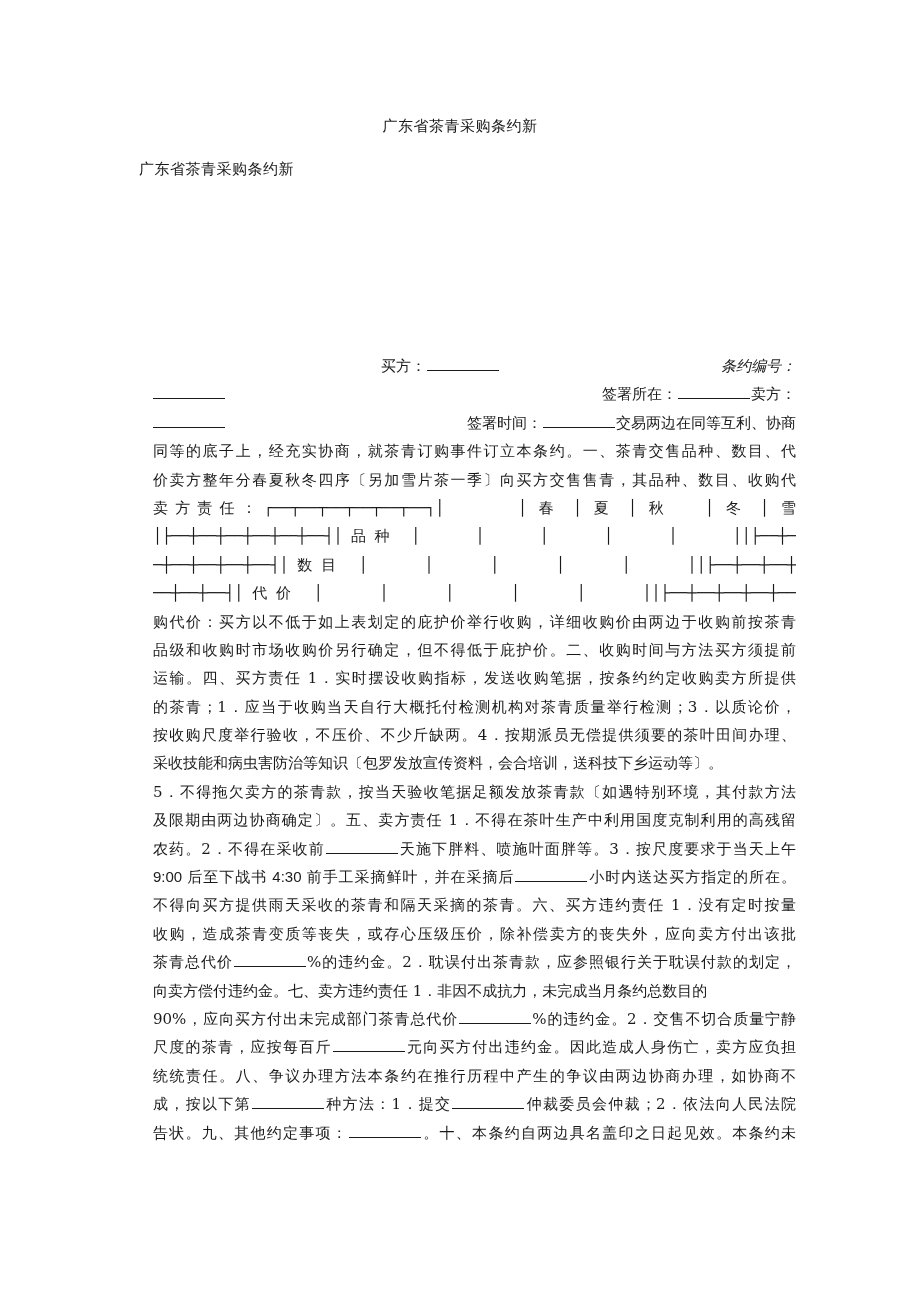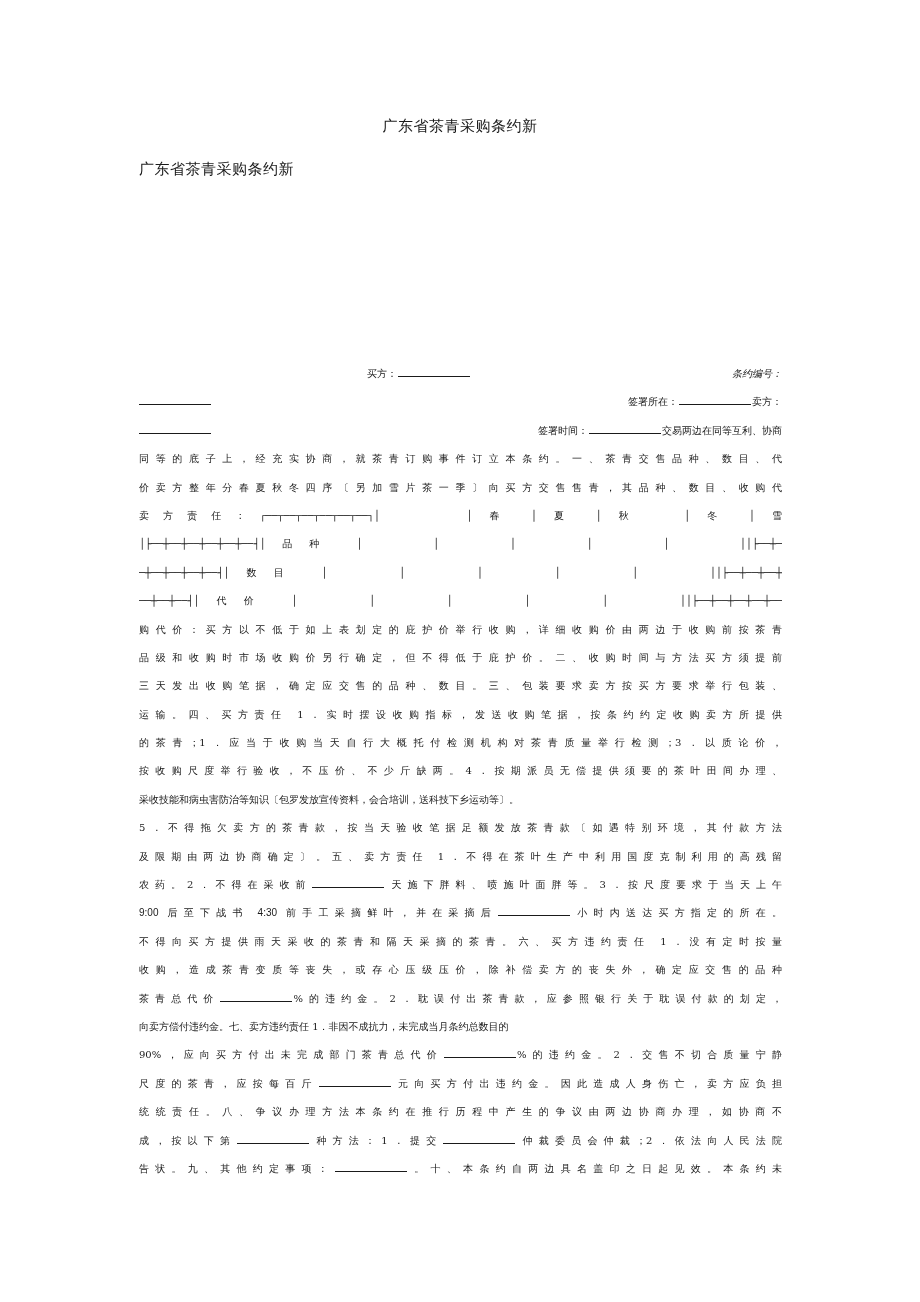--- a/index.html
+++ b/index.html
@@ -10,25 +10,24 @@
     }
     .page-title {
       position: absolute; top: 117px; left: 0; width: 920px;
       text-align: center; font-size: 15px; letter-spacing: 0.5px;
     }
     .sub-title {
       position: absolute; top: 160px; left: 139px;
       font-size: 15px; letter-spacing: 0.5px;
     }
     .body-text {
-      position: absolute; top: 352px; left: 139px; width: 643px;
-      font-size: 10px; line-height: 28.4px;
+      position: absolute; top: 352px; left: 153px; width: 643px;
+      font-size: 15px; line-height: 28.4px;
       text-align: justify; text-align-last: auto;
       word-break: break-all;
-      margin-top: 8px;
     }
     .line { display: block; white-space: nowrap; overflow: hidden; height: 28.4px; }
     .jl { text-align: justify; text-align-last: justify; }
     .blank {
       display: inline-block; width: 72px; border-bottom: 1px solid #1a1a1a;
       height: 14px; vertical-align: baseline; margin: 0 1px;
     }
     .num { font-family: "Liberation Sans", sans-serif; }
   </style>
 </head>
@@ -58,36 +57,35 @@
   </span>
 
   <span class="line jl">同等的底子上，经充实协商，就茶青订购事件订立本条约。一、茶青交售品种、数目、代</span>
   <span class="line jl">价卖方整年分春夏秋冬四序〔另加雪片茶一季〕向买方交售售青，其品种、数目、收购代</span>
   <span class="line jl">卖方责任：┌──┬──┬──┬──┬──┬──┐│　　　│ 春 │ 夏 │ 秋　 │ 冬 │ 雪</span>
   <span class="line jl">│├──┼──┼──┼──┼──┼──┤│品种 │　　│　　│　　│　　│　　││├──┼─</span>
   <span class="line jl">─┼──┼──┼──┼──┤│数目 │　　│　　│　　│　　│　　││├──┼──┼──┼</span>
   <span class="line jl">──┼──┼──┤│代价 │　　│　　│　　│　　│　　││├──┼──┼──┼──┼──</span>
   <span class="line jl">购代价：买方以不低于如上表划定的庇护价举行收购，详细收购价由两边于收购前按茶青</span>
   <span class="line jl">品级和收购时市场收购价另行确定，但不得低于庇护价。二、收购时间与方法买方须提前</span>
-  <span class="line jl">三天发出收购笔据，确定应交售的品种、数目。三、包装要求卖方按买方要求举行包装、</span>
   <span class="line jl">运输。四、买方责任 1．实时摆设收购指标，发送收购笔据，按条约约定收购卖方所提供</span>
   <span class="line jl">的茶青；1．应当于收购当天自行大概托付检测机构对茶青质量举行检测；3．以质论价，</span>
   <span class="line jl">按收购尺度举行验收，不压价、不少斤缺两。4．按期派员无偿提供须要的茶叶田间办理、</span>
   <span class="line">采收技能和病虫害防治等知识〔包罗发放宣传资料，会合培训，送科技下乡运动等〕。</span>
   <span class="line jl">5．不得拖欠卖方的茶青款，按当天验收笔据足额发放茶青款〔如遇特别环境，其付款方法</span>
   <span class="line jl">及限期由两边协商确定〕。五、卖方责任 1．不得在茶叶生产中利用国度克制利用的高残留</span>
 
   <span class="line jl">
     <span>农药。2．不得在采收前</span><span class="blank"></span><span>天施下胖料、喷施叶面胖等。3．按尺度要求于当天上午</span>
   </span>
   <span class="line jl">
     <span class="num">9:00 后至下战书 4:30 前手工采摘鲜叶，并在采摘后</span><span class="blank"></span><span>小时内送达买方指定的所在。</span>
   </span>
   <span class="line jl">不得向买方提供雨天采收的茶青和隔天采摘的茶青。六、买方违约责任 1．没有定时按量</span>
-  <span class="line jl">收购，造成茶青变质等丧失，或存心压级压价，除补偿卖方的丧失外，确定应交售的品种</span>
+  <span class="line jl">收购，造成茶青变质等丧失，或存心压级压价，除补偿卖方的丧失外，应向卖方付出该批</span>
   <span class="line jl">
     <span>茶青总代价</span><span class="blank"></span><span>%的违约金。2．耽误付出茶青款，应参照银行关于耽误付款的划定，</span>
   </span>
   <span class="line">向卖方偿付违约金。七、卖方违约责任 1．非因不成抗力，未完成当月条约总数目的</span>
   <span class="line jl">
     <span>90%，应向买方付出未完成部门茶青总代价</span><span class="blank"></span><span>%的违约金。2．交售不切合质量宁静</span>
   </span>
   <span class="line jl">
     <span>尺度的茶青，应按每百斤</span><span class="blank"></span><span>元向买方付出违约金。因此造成人身伤亡，卖方应负担</span>
   </span>

